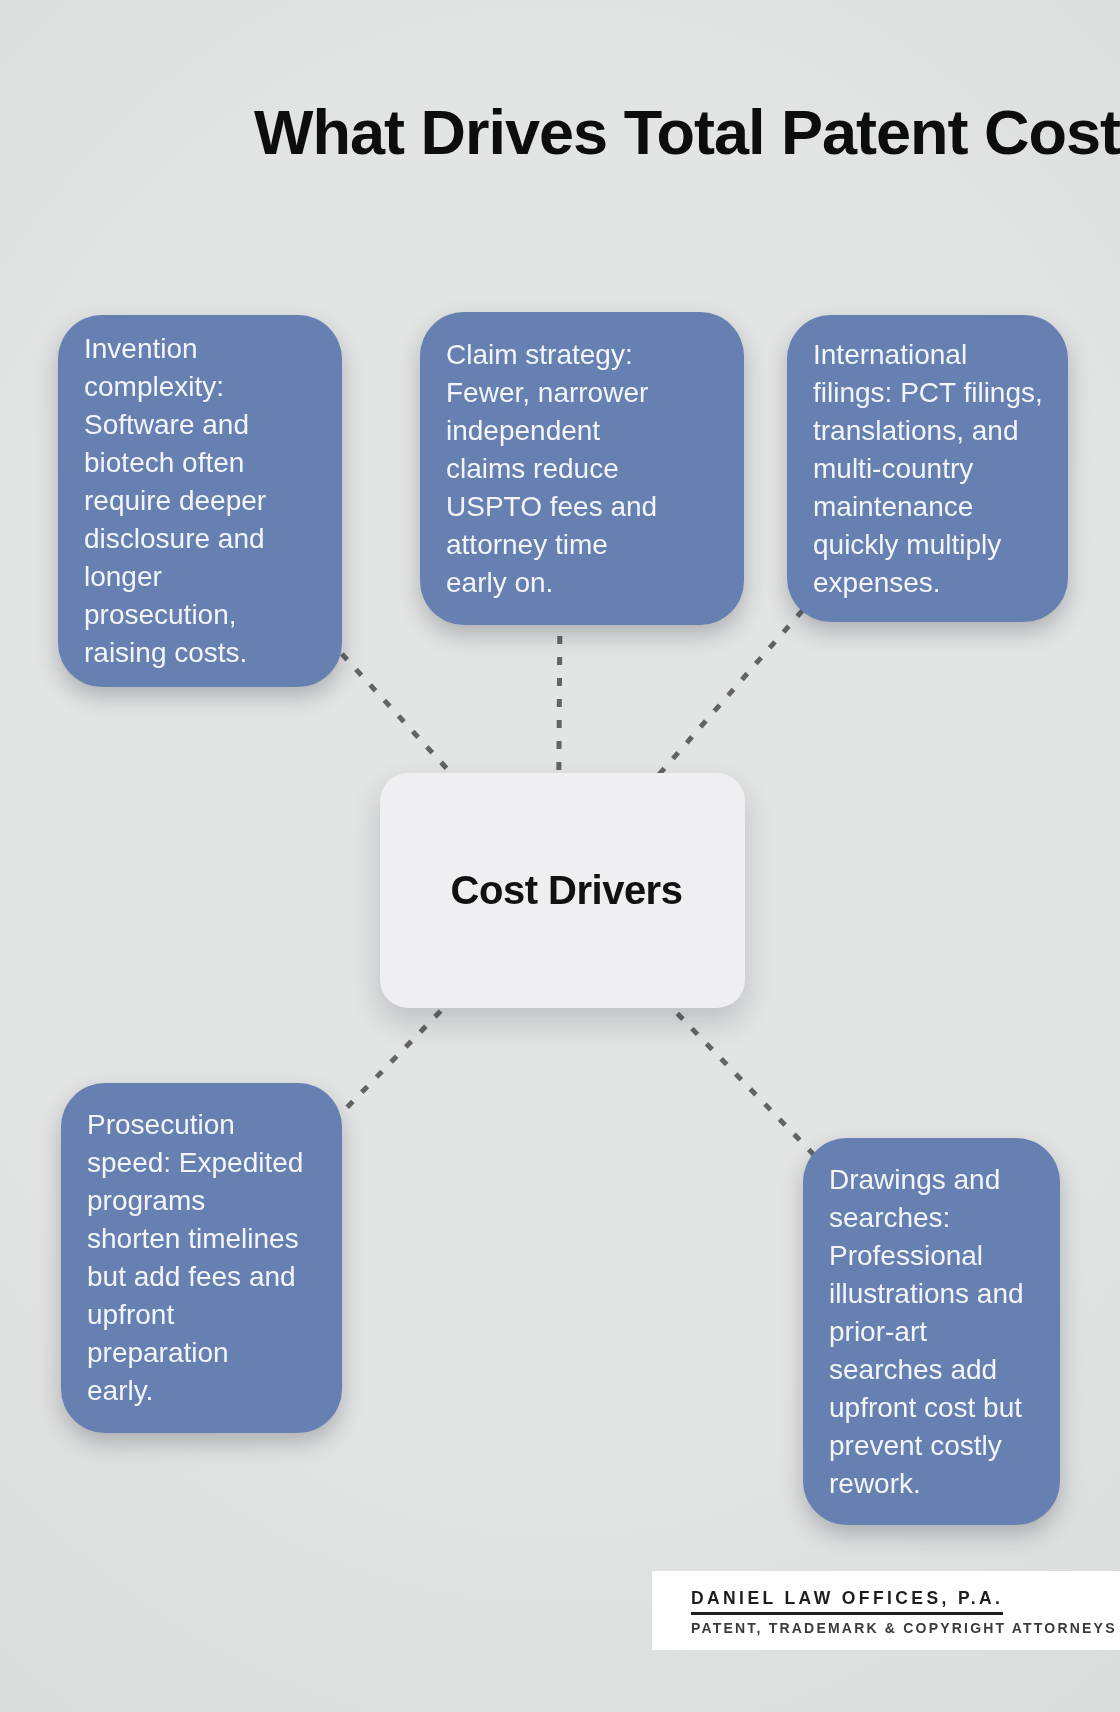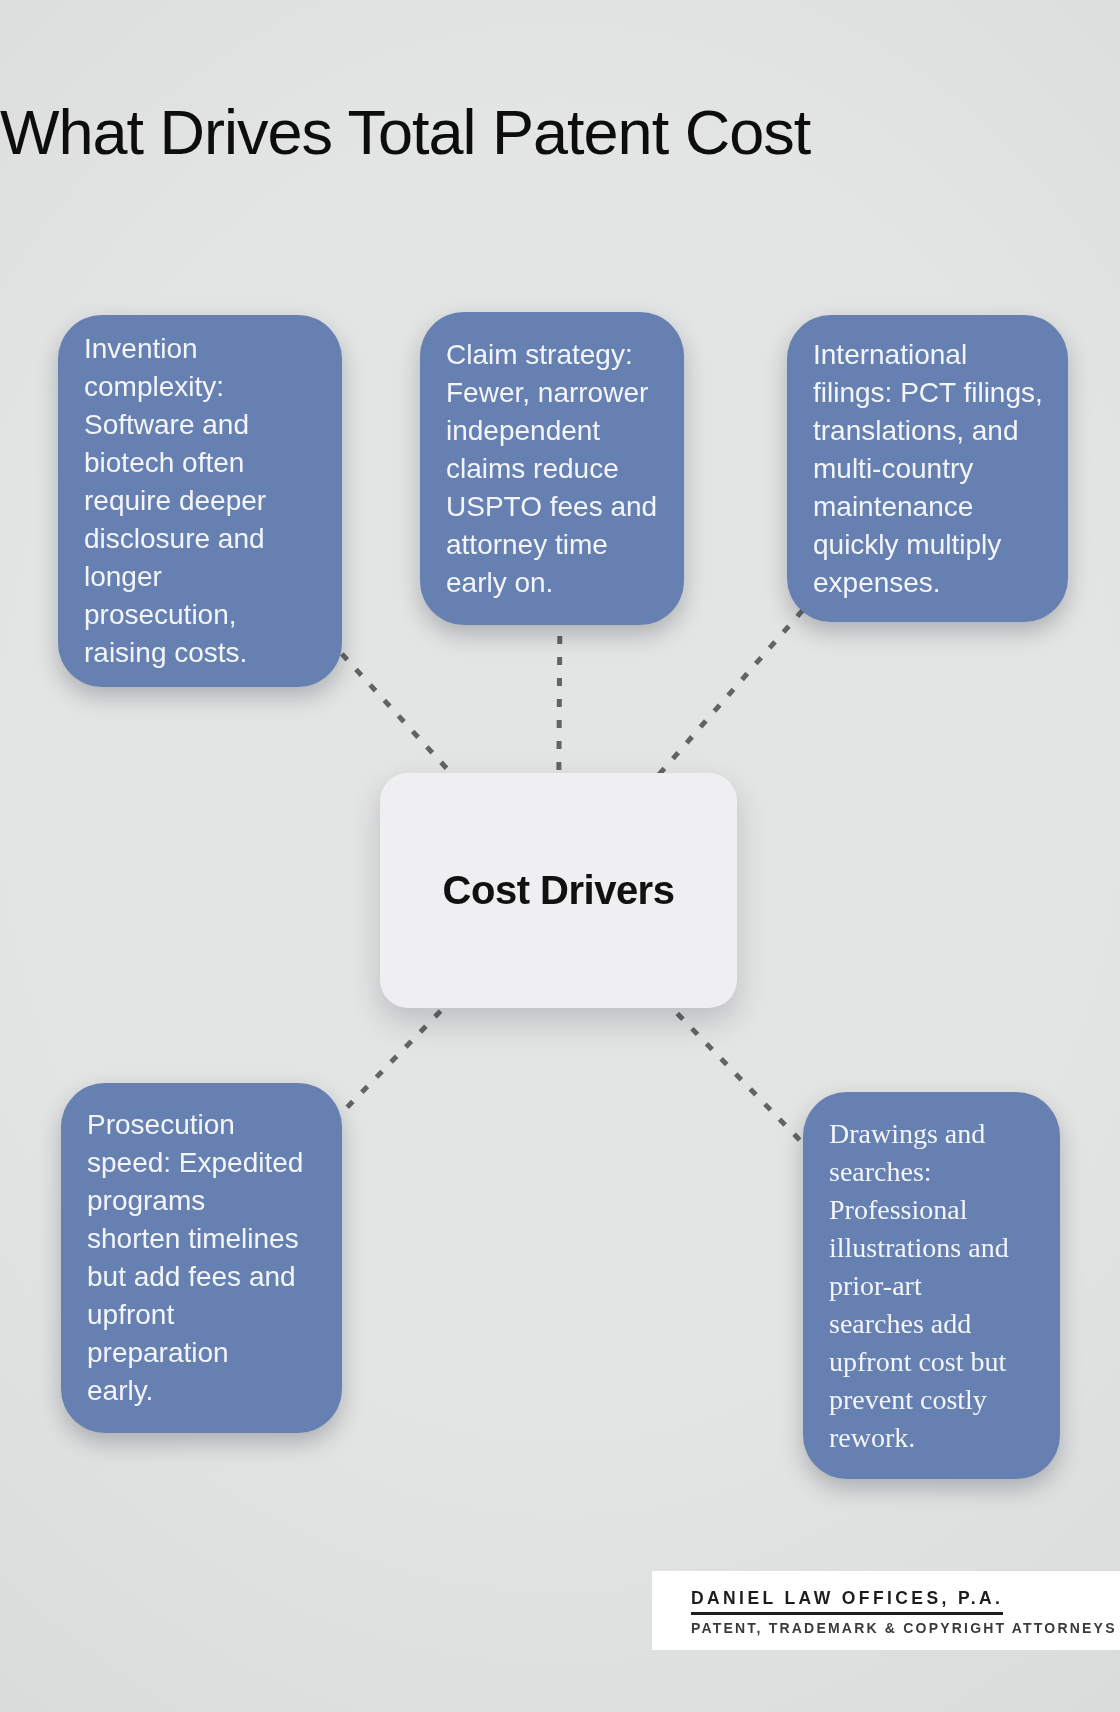--- a/index.html
+++ b/index.html
@@ -22,23 +22,23 @@
   .connectors line {
     stroke: #636363;
     stroke-width: 5;
     stroke-dasharray: 8 13;
   }
   .page-title {
     position: absolute;
     left: 0; top: 96px;
     width: 1120px;
     margin: 0;
-    text-align: left;
+    text-align: right;
     font-size: 63px;
-    font-weight: 400;
+    font-weight: 700;
     letter-spacing: -1px;
     color: #0d0d0d;
     z-index: 2;
   }
   .driver-box {
     position: absolute;
     z-index: 2;
     background: #6680b2;
     border-radius: 44px;
     box-shadow: 0 10px 22px rgba(40, 45, 55, 0.28);
@@ -47,35 +47,36 @@
   }
   .driver-text {
     display: block;
     padding: 0 14px 0 26px;
     color: #f3f5f9;
     font-size: 28px;
     line-height: 38px;
     white-space: pre;
   }
   .box-1 { left: 58px;  top: 315px;  width: 284px; height: 372px; }
-  .box-2 { left: 420px; top: 312px;  width: 264px; height: 313px; }
+  .box-2 { left: 420px; top: 312px;  width: 324px; height: 313px; }
   .box-3 { left: 787px; top: 315px;  width: 281px; height: 307px; align-items: center; }
   .box-4 { left: 61px;  top: 1083px; width: 281px; height: 350px; }
-  .box-5 { left: 803px; top: 1092px; width: 257px; height: 387px; font-family: Liberation Serif, serif; }
+  .box-5 { left: 803px; top: 1138px; width: 257px; height: 387px; }
   .center-box {
     position: absolute;
     left: 380px; top: 773px;
     width: 357px; height: 235px;
     background: #efeff1;
     border-radius: 28px;
     box-shadow: 0 14px 30px rgba(40, 45, 55, 0.20);
     display: flex;
     align-items: center;
     justify-content: center;
     z-index: 3;
+    padding-left: 8px;
   }
   .center-label {
     font-size: 40px;
     font-weight: 700;
     color: #111111;
     letter-spacing: -0.5px;
   }
   .logo-box {
     position: absolute;
     left: 652px; top: 1571px;

